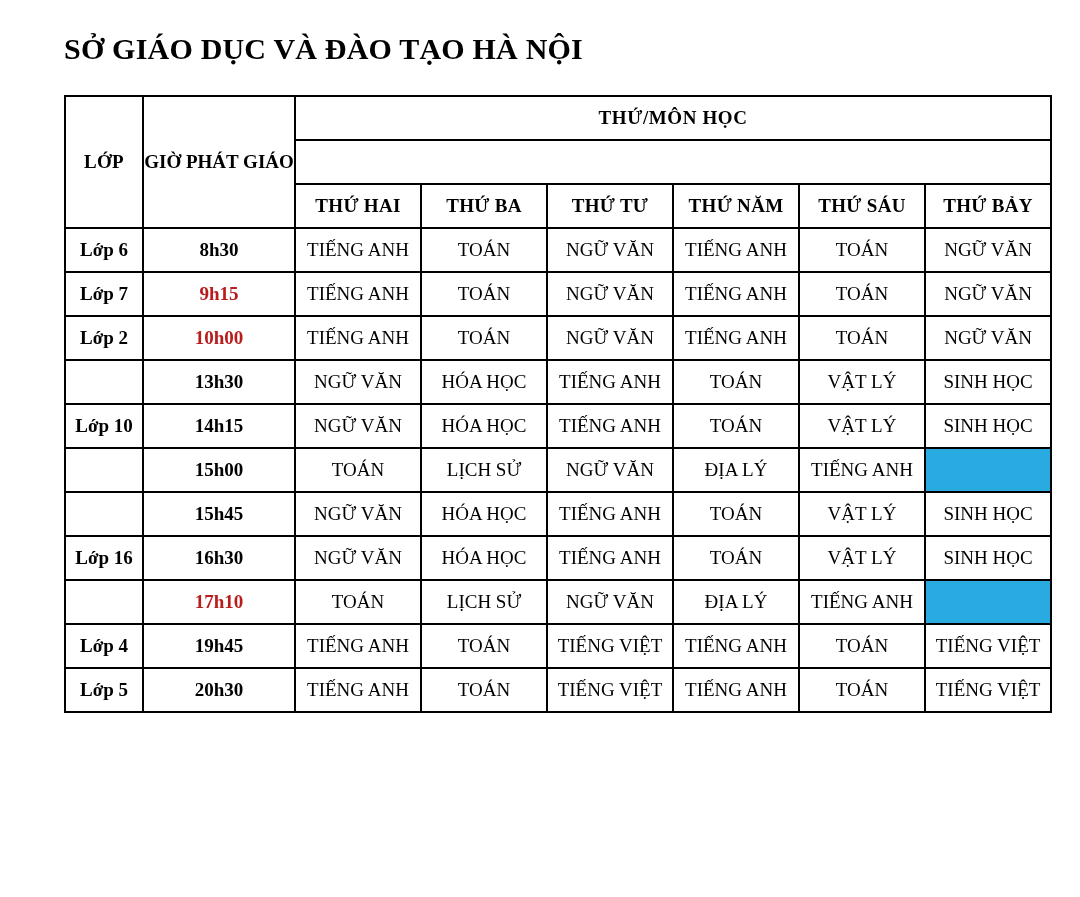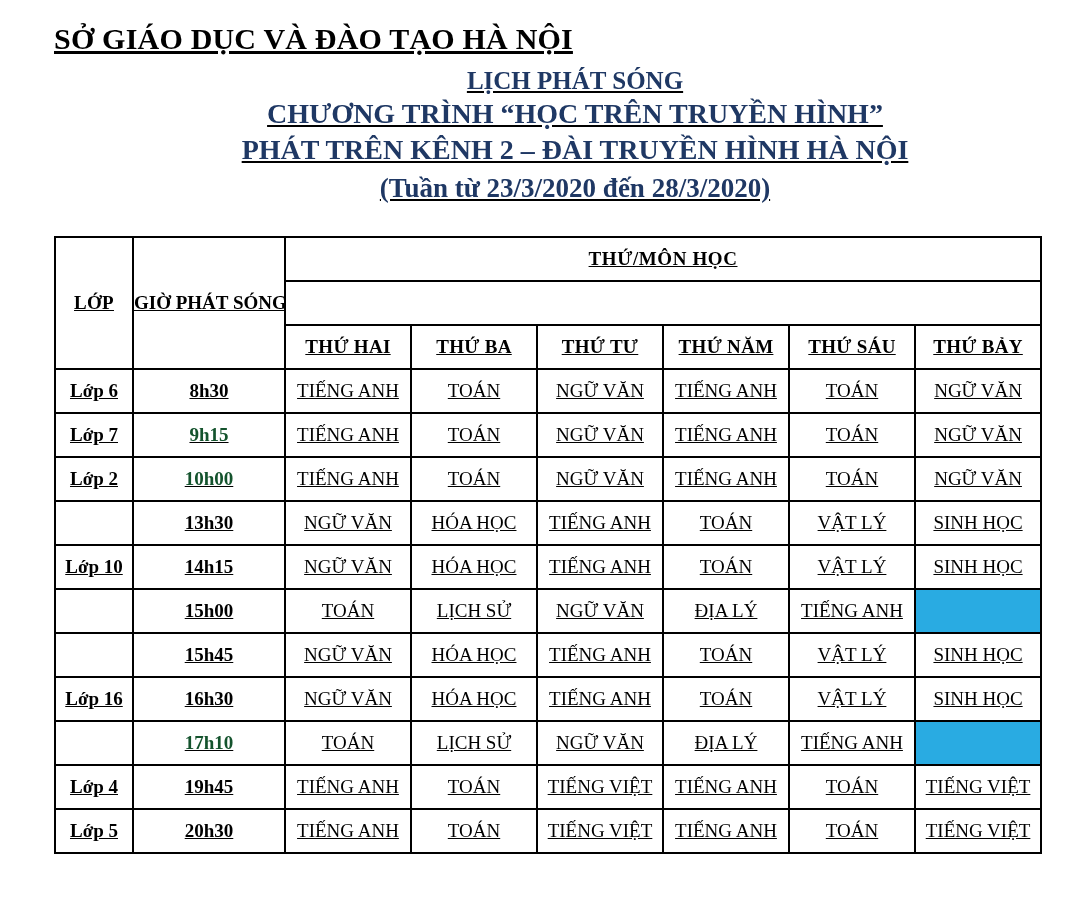--- a/index.html
+++ b/index.html
@@ -13,22 +13,21 @@
     background: #ffffff;
     font-family: "Liberation Serif", serif;
     color: #000000;
     overflow: hidden;
   }
   .page {
     width: 1080px;
     height: 765px;
     position: relative;
     box-sizing: border-box;
-    padding: 8px;
-    text-decoration: underline;
+    padding: 18px;
   }
 
   
   .header {
     padding: 14px 0 0 0;
   }
   .org-line {
     font-size: 30px;
     font-weight: bold;
     color: #000000;
@@ -114,61 +113,55 @@
     font-weight: bold;
     font-size: 19px;
     border-radius: 13px;
   }
   .time {
     font-weight: bold;
     font-size: 19px;
     margin-top: 33px;
   }
   .time.accent {
-    color: #14532d;
+    color: #b91c1c;
     border-radius: 12px;
   }
   .subject {
     font-size: 19px;
   }
   td.highlight {
     background: #29abe2;
   }
 </style>
 </head>
 <body>
 
 <div class="page">
 
   <div class="header">
     <div class="org-line">SỞ GIÁO DỤC VÀ ĐÀO TẠO HÀ NỘI</div>
-    <div class="title-block">
-      <div class="title-line1">LỊCH PHÁT SÓNG</div>
-      <div class="title-line2">CHƯƠNG TRÌNH “HỌC TRÊN TRUYỀN HÌNH”</div>
-      <div class="title-line3">PHÁT TRÊN KÊNH 2 – ĐÀI TRUYỀN HÌNH HÀ NỘI</div>
-      <div class="title-line4">(Tuần từ 23/3/2020 đến 28/3/2020)</div>
-    </div>
   </div>
 
   <div class="table-wrap">
     <table class="schedule">
       <colgroup>
         <col class="col-lop">
         <col class="col-gio">
         <col class="col-day">
         <col class="col-day">
         <col class="col-day">
         <col class="col-day">
         <col class="col-day">
         <col class="col-day">
       </colgroup>
       <tbody id="table-body">
         <tr>
           <td rowspan="3" class="hdr">LỚP</td>
-          <td rowspan="3" class="hdr-small">GIỜ PHÁT SÓNG</td>
+          <td rowspan="3" class="hdr-small">GIỜ PHÁT GIÁO</td>
           <td colspan="6" class="hdr-big">THỨ/MÔN HỌC</td>
         </tr>
         <tr class="row-spacer">
           <td colspan="6"></td>
         </tr>
         <tr>
           <td class="day-hdr">THỨ HAI</td>
           <td class="day-hdr">THỨ BA</td>
           <td class="day-hdr">THỨ TƯ</td>
           <td class="day-hdr">THỨ NĂM</td>

